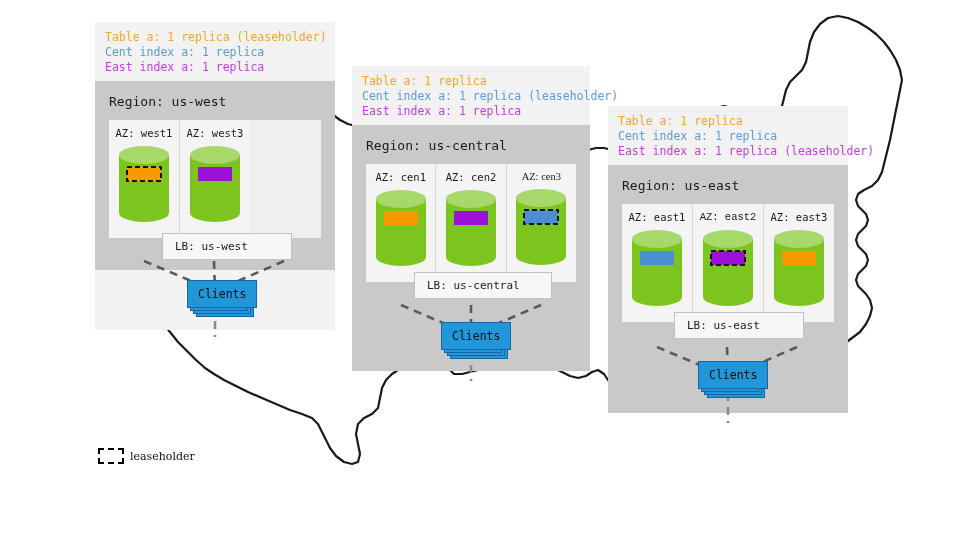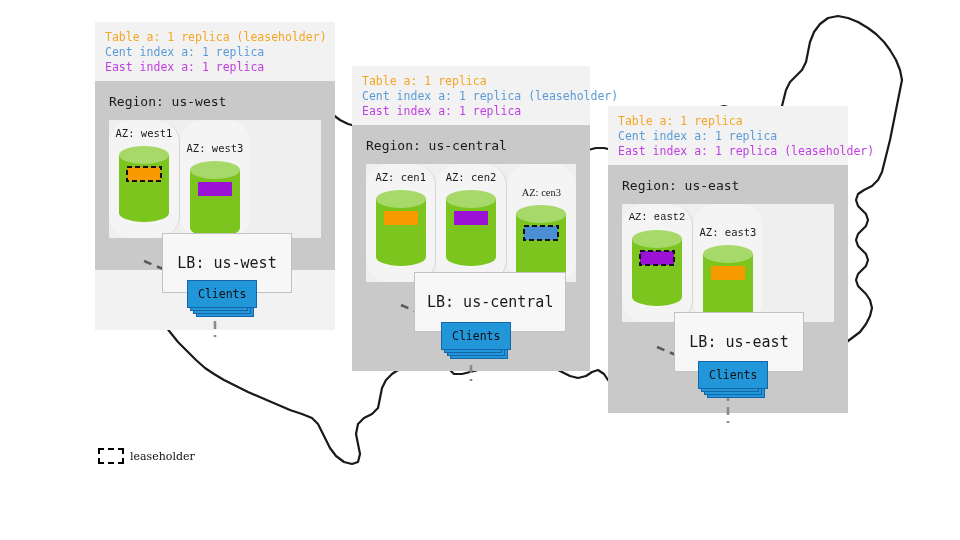--- a/index.html
+++ b/index.html
@@ -12,28 +12,28 @@
   .region-panel{position:absolute;background:#f2f2f2;}
   .replica-list{padding:8px 10px 6px 10px;line-height:15px;font-size:11.5px;}
   .rep-line{white-space:pre;}
   .rep-table{color:#f5a623;}
   .rep-cent{color:#5b9bd5;}
   .rep-east{color:#c13fe0;}
   .region-body{background:#c9c9c9;padding:0;}
   .region-title{font-size:13px;color:#1a1a1a;padding:13px 0 11px 14px;white-space:pre;}
   .az-container{background:#efefef;display:flex;margin:0 14px;}
   .az-box{background:#f4f4f4;border-right:1px solid #d6d6d6;padding:7px 0 0 0;
-          display:flex;flex-direction:column;align-items:center;position:relative;border-radius:22px;}
-  .az-box:last-child{border-right:none;justify-content:flex-end;}
+          display:flex;flex-direction:column;align-items:center;position:relative;}
+  .az-box:last-child{border-right:none;}
   .az-label{font-size:10.5px;color:#1a1a1a;white-space:pre;margin-bottom:6px;}
   .cyl{position:relative;}
   .cyl svg{display:block;}
   .arrows{position:absolute;left:0;top:0;width:100%;height:100%;pointer-events:none;}
   .lb-box{position:absolute;background:#f7f7f7;border:1px solid #c2c2c2;
-          font-size:15px;color:#1a1a1a;text-align:center;padding:20px 12px;white-space:pre;}
+          font-size:11px;color:#1a1a1a;text-align:left;padding:6px 12px;white-space:pre;}
   .clients-wrap{position:absolute;}
   .clients-stack{position:relative;}
   .cl-shadow{position:absolute;background:#2196d9;border:1px solid #1565a8;}
   .cl-main{position:relative;background:#2196d9;border:1px solid #1565a8;
            font-size:11.5px;color:#101010;text-align:right;padding:6px 10px;white-space:pre;}
   .legend{position:absolute;display:flex;align-items:center;gap:6px;}
   .legend-swatch{width:22px;height:12px;border:2px dashed #000;background:#fff;}
   .legend-text{font-family:"DejaVu Serif","Liberation Serif",serif;font-size:11px;color:#101010;}
 </style>
 </head>
@@ -168,20 +168,30 @@
     </div>
     <div class="region-panel" style="left: 608px; top: 106px; width: 240px; height: 306px;">
       <div class="replica-list">
         <div class="rep-line rep-table">Table a: 1 replica</div>
         <div class="rep-line rep-cent">Cent index a: 1 replica</div>
         <div class="rep-line rep-east">East index a: 1 replica (leaseholder)</div>
       </div>
       <div class="region-body" style="height:248px;position:relative;">
        <div class="region-title">Region: us-east</div>
        <div class="az-container" style="height:118px;">
+          <div class="az-box" style="width:70px;">
+      <span class="az-label">AZ: east1</span>
+      <span class="cyl">
+        <svg width="52" height="78" viewBox="0 0 52 78">
+    <path d="M1,10 L1,68 A25,9 0 0 0 51,68 L51,10 Z" fill="#7cc51e"></path>
+    <ellipse cx="26" cy="10" rx="25" ry="9" fill="#a6d86a"></ellipse>
+    <rect x="9" y="22" width="34" height="14" fill="#4a8fd4"></rect>
+  </svg>
+      </span>
+    </div>
           <div class="az-box" style="width:70px;font-family:Liberation Mono, monospace;">
       <span class="az-label">AZ: east2</span>
       <span class="cyl">
         <svg width="52" height="78" viewBox="0 0 52 78">
     <path d="M1,10 L1,68 A25,9 0 0 0 51,68 L51,10 Z" fill="#7cc51e"></path>
     <ellipse cx="26" cy="10" rx="25" ry="9" fill="#a6d86a"></ellipse>
     <rect x="9" y="22" width="34" height="14" fill="#9b12d6" stroke="#111" stroke-width="2" stroke-dasharray="5,3"></rect>
   </svg>
       </span>
     </div>

